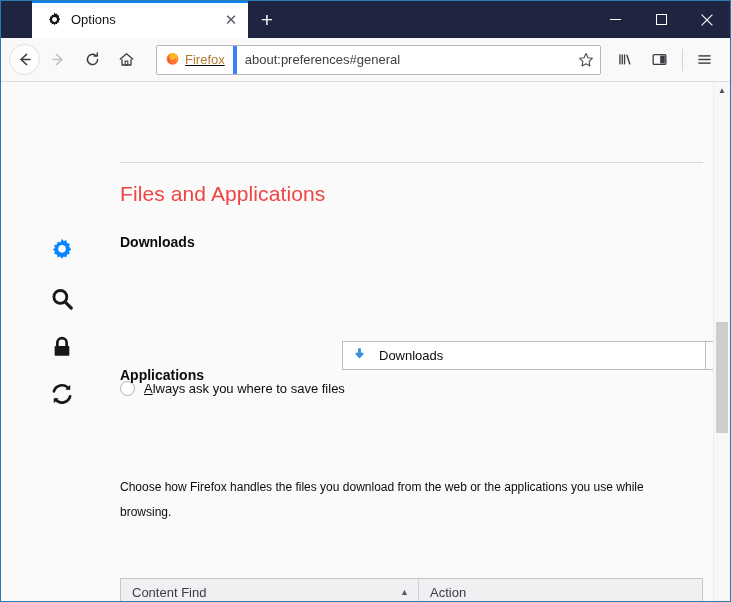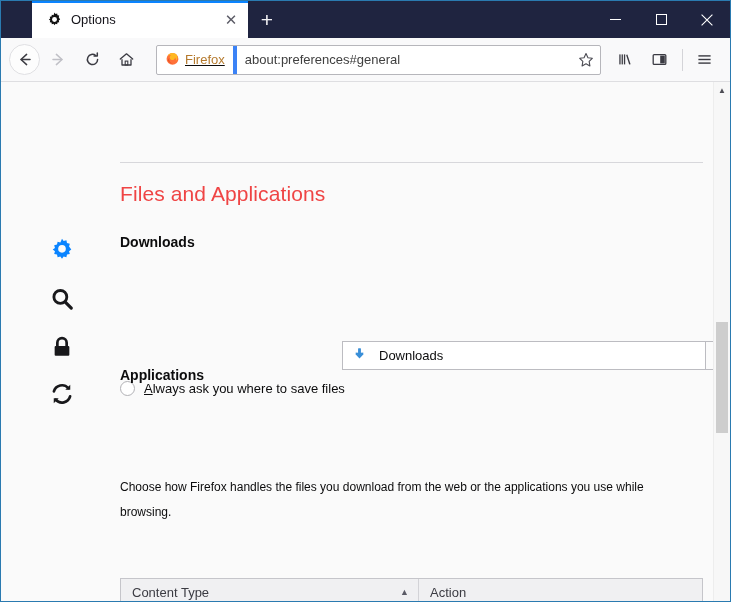--- a/index.html
+++ b/index.html
@@ -612,21 +612,21 @@
       </div>
 
       <div class="h2 apps">Applications</div>
 
       <div class="desc">Choose how Firefox handles the files you download from the web or the applications you use while browsing.</div>
 
 
       <div class="table">
         <div class="thead">
           <div class="th ctype">
-            <span>Content Type</span>
+            <span>Content Find</span>
             <span class="sortarrow">▲</span>
           </div>
           <div class="th action">
             <span>Action</span>
           </div>
         </div>
 
       </div>
 
       <div class="scrollbar">

